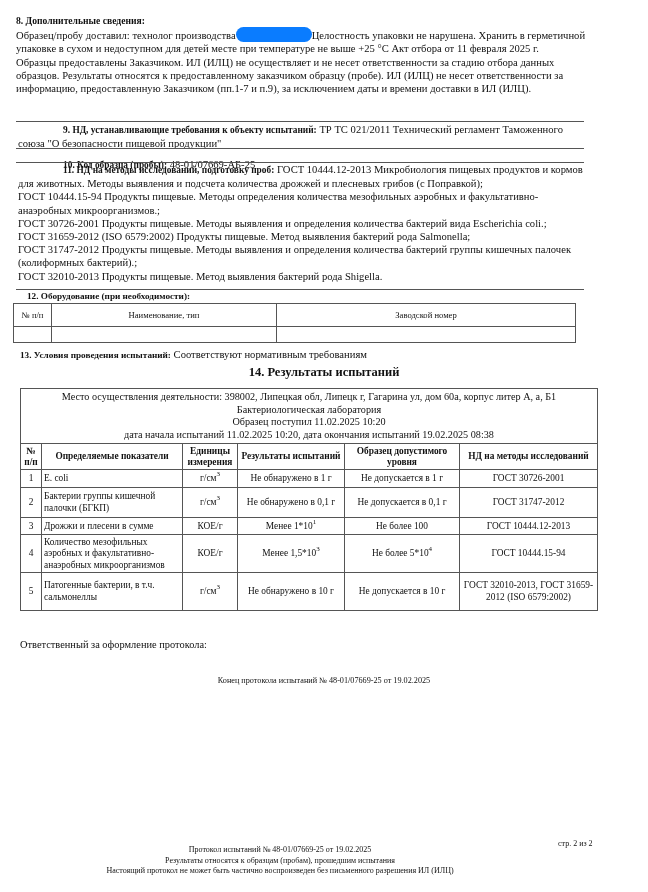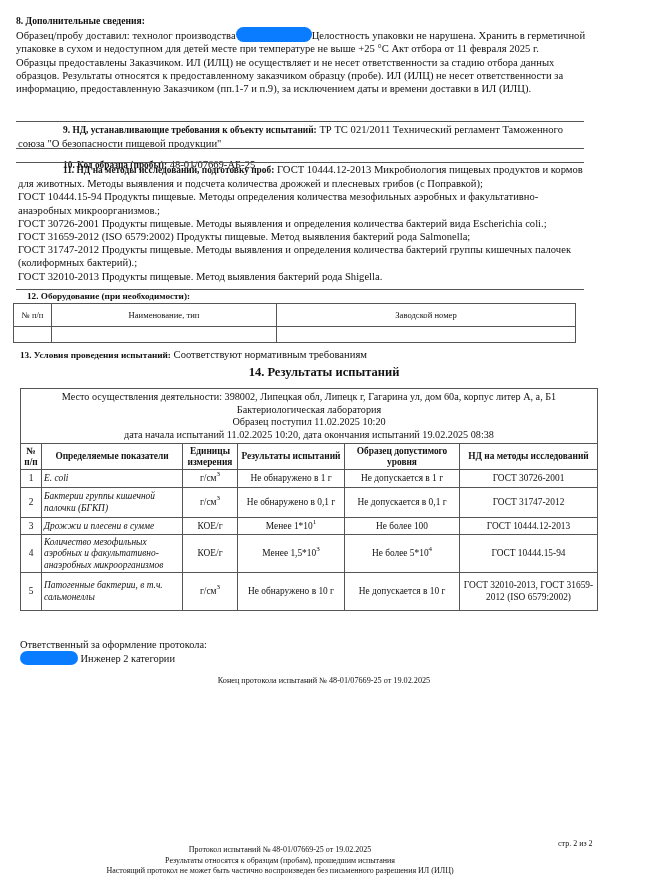--- a/index.html
+++ b/index.html
@@ -15,21 +15,21 @@
   table { border-collapse: collapse; }
   .equip { left: 13px; top: 297px; width: 563px; font-size: 8.6px; }
   .equip td { border: 1px solid #555; text-align: center; vertical-align: middle; padding: 0; line-height: 10px; }
   .cond { left: 20px; top: 348px; }
   .cond .lbl { font-size: 9.2px; font-weight: bold; }
   .title14 { left: 0; width: 648px; top: 366px; text-align: center; font-size: 12.5px; font-weight: bold; }
   .results { left: 20px; top: 386px; width: 578px; font-size: 9.4px; line-height: 11.4px; }
   .results td { border: 1px solid #555; text-align: center; vertical-align: middle; padding: 0 2px; }
   .results .info td { font-size: 10.2px; line-height: 12.6px; padding: 2px 10px; }
   .results th { border: 1px solid #555; font-weight: bold; font-size: 9.4px; line-height: 11px; padding: 0 2px; }
-  .results td.left { text-align: left; font-style: italic; }
+  .results td.left { text-align: left; }
   sup { font-size: 7px; vertical-align: 5px; line-height: 0; }
   .resp { left: 20px; top: 638px; font-size: 10.4px; line-height: 13px; }
   .endp { left: 0; width: 648px; top: 674px; text-align: center; font-size: 8.2px; }
   .page { left: 511px; top: 837px; font-size: 8px; margin-left: 47px; }
   .footer { left: 0; width: 500px; top: 845px; text-align: center; font-size: 8px; line-height: 10.6px; padding-left: 30px; }
 </style>
 </head>
 <body>
 
 <div class="abs sec8">
@@ -149,24 +149,20 @@
     <td><span>г/см</span><sup>3</sup></td>
     <td><span>Не обнаружено в 10 г</span></td>
     <td><span>Не допускается в 10 г</span></td>
     <td>ГОСТ 32010-2013, ГОСТ 31659-2012 (ISO 6579:2002)</td>
   </tr>
 </tbody>
   </table>
 
 <div class="abs resp">
   <div>Ответственный за оформление протокола:</div>
-  <div>
-    <span class="redact" style="width: 58px; height: 14px; background: rgb(10, 124, 255);"></span>
-    <span>Инженер 2 категории</span>
-  </div>
 </div>
 
 <div class="abs endp">Конец протокола испытаний № 48-01/07669-25 от 19.02.2025</div>
 
 <div class="abs page">стр. 2 из 2</div>
 <div class="abs footer">
   <div>Протокол испытаний № 48-01/07669-25 от 19.02.2025</div>
   <div>Результаты относятся к образцам (пробам), прошедшим испытания</div>
   <div>Настоящий протокол не может быть частично воспроизведен без письменного разрешения ИЛ (ИЛЦ)</div>
 </div>

